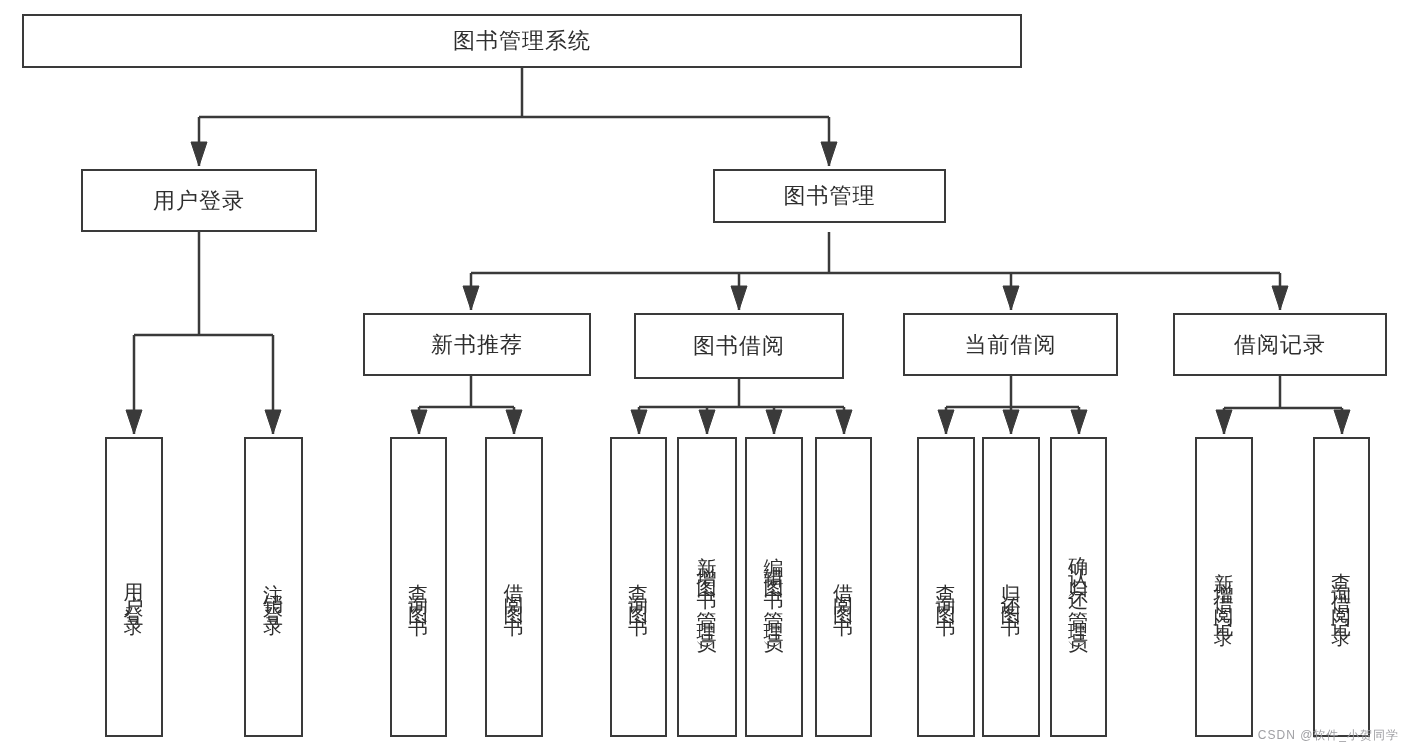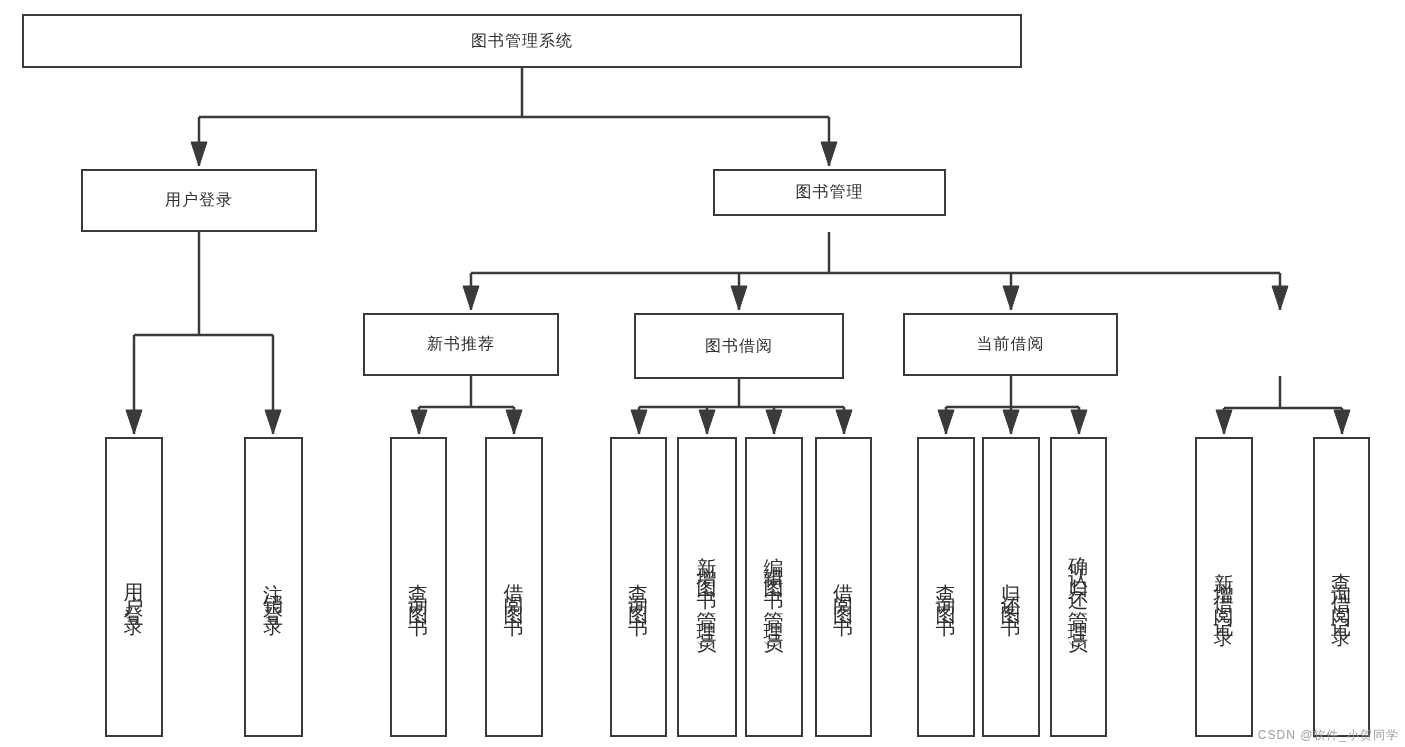--- a/index.html
+++ b/index.html
@@ -18,21 +18,21 @@
   }
   .box {
     position: absolute;
     box-sizing: border-box;
     border: 2.5px solid #3a3a3a;
     background: #ffffff;
     display: flex;
     align-items: center;
     justify-content: center;
     color: #2e2e2e;
-    font-size: 16px;
+    font-size: 22px;
     letter-spacing: 1px;
     text-align: center;
   }
   .vbox {
     writing-mode: vertical-rl;
     text-orientation: mixed;
     letter-spacing: 11px;
     font-size: 20px;
     line-height: 1;
     padding-top: 6px;
@@ -112,25 +112,26 @@
         <path d="M1224,408 H1342"></path>
         <path d="M1224,408 V434" marker-end="url(#arr)"></path>
         <path d="M1342,408 V434" marker-end="url(#arr)"></path>
       </g>
     </g>
   </svg>
 
   <div class="box" style="left:22px; top:14px; width:1000px; height:54px;">图书管理系统</div>
 
   <div class="box" style="left:81px; top:169px; width:236px; height:63px;">用户登录</div>
-  <div class="box" style="left:713px; top:169px; width:233px; height:47px;">图书管理</div>
+  <div class="box" style="left:713px; top:169px; width:233px; height:54px;">图书管理</div>
 
-  <div class="box" style="left:363px; top:313px; width:196px; height:63px;">新书推荐</div>
+  <div class="box" style="left:363px; top:313px; width:228px; height:63px;">新书推荐</div>
   <div class="box" style="left:634px; top:313px; width:210px; height:66px;">图书借阅</div>
   <div class="box" style="left:903px; top:313px; width:215px; height:63px;text-align:center;">当前借阅</div>
+  <div class="box" style="left:1173px; top:313px; width:214px; height:63px;">借阅记录</div>
 
   <div class="box vbox" style="left:105px; top:437px; width:58px; height:300px;">用户登录</div>
   <div class="box vbox" style="left:244px; top:437px; width:59px; height:300px;">注销登录</div>
 
   <div class="box vbox" style="left:390px; top:437px; width:57px; height:300px;">查询图书</div>
   <div class="box vbox" style="left:485px; top:437px; width:58px; height:300px;">借阅图书</div>
 
   <div class="box vbox" style="left:610px; top:437px; width:57px; height:300px;">查询图书</div>
   <div class="box vbox" style="left:677px; top:437px; width:60px; height:300px;">新增图书（管理员）</div>
   <div class="box vbox" style="left:745px; top:437px; width:58px; height:300px;">编辑图书（管理员）</div>

